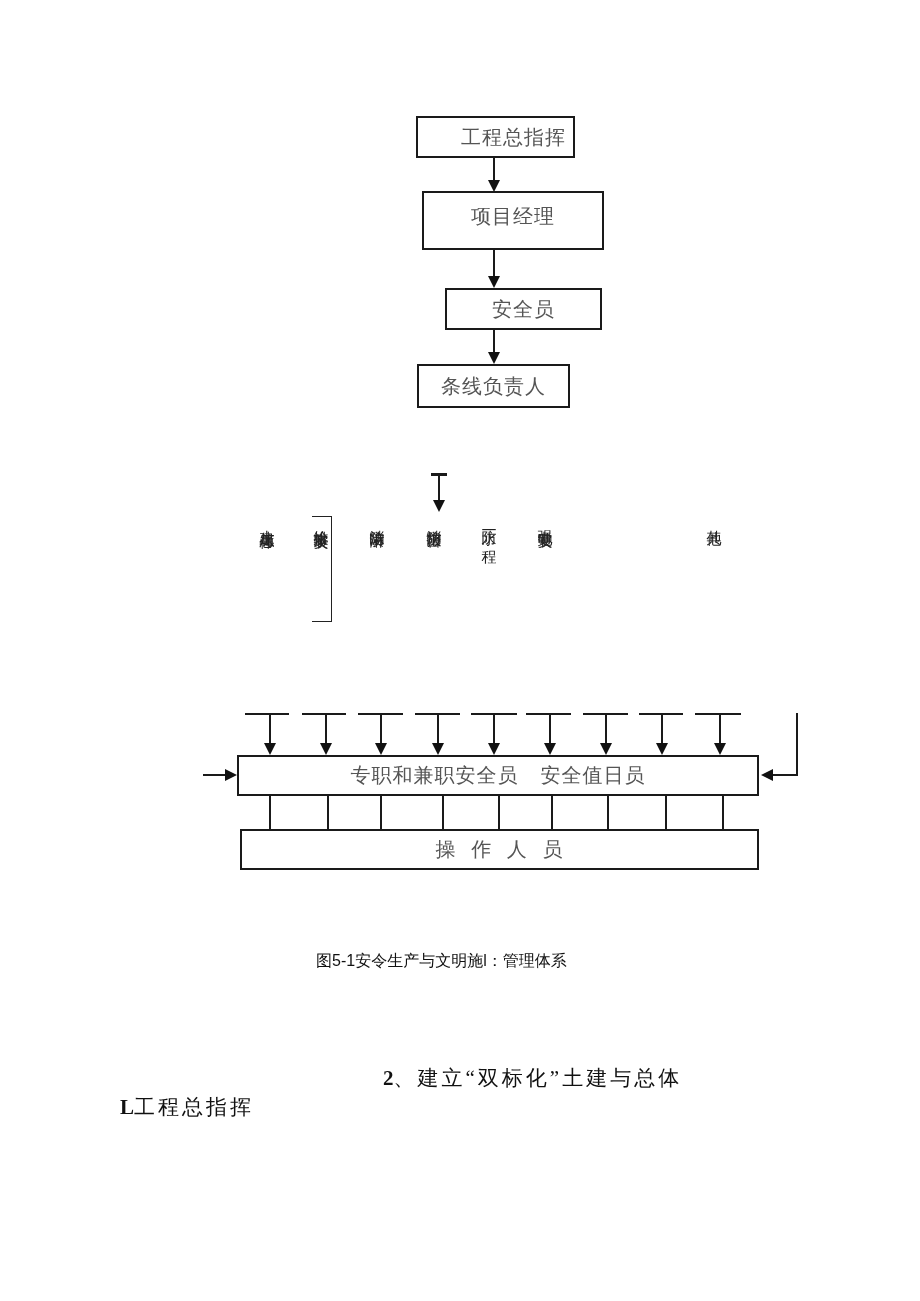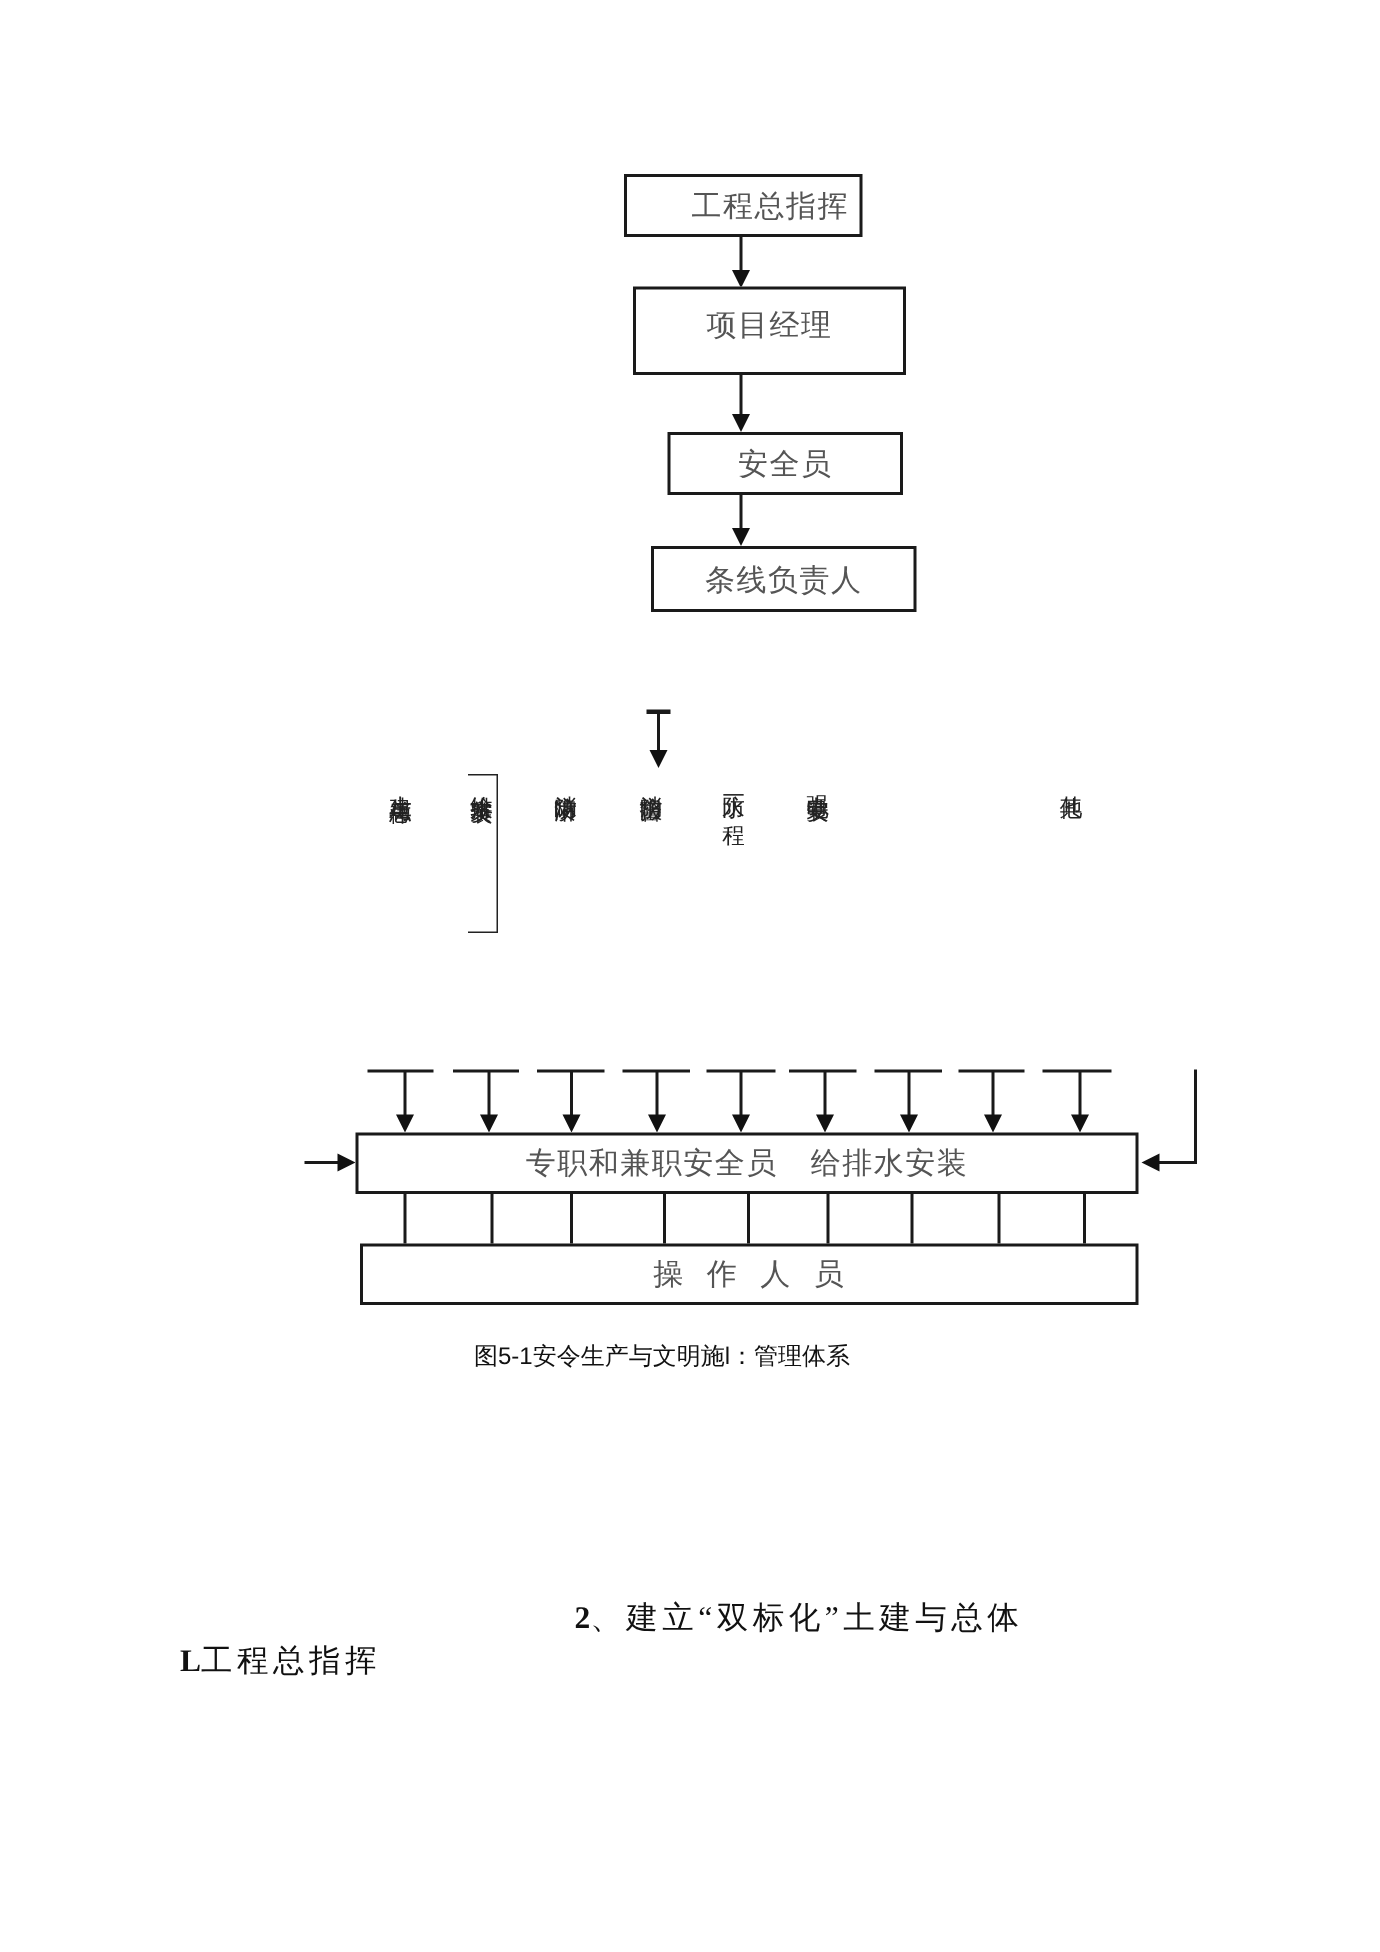--- a/index.html
+++ b/index.html
@@ -44,21 +44,21 @@
 </div>
 <div class="vline" style="left:493px; top:250px; height:26px;"></div>
 <div class="arrow-down" style="left:488px; top:276px;"></div>
 
 <div class="box" style="left:417px; top:288px; width:157px; height:42px;margin-left:28px;">
   <span>安全员</span>
 </div>
 <div class="vline" style="left:493px; top:330px; height:22px;"></div>
 <div class="arrow-down" style="left:488px; top:352px;"></div>
 
-<div class="box" style="left:434px; top:364px; width:177px; height:44px;">
+<div class="box" style="left:417px; top:364px; width:153px; height:44px;">
   <span>条线负责人</span>
 </div>
 
 <div class="hline" style="left:431px; top:473px; width:16px; height:3px;"></div>
 <div class="vline" style="left:438px; top:474px; height:28px;"></div>
 <div class="arrow-down" style="left:433px; top:500px;"></div>
 
 <div class="vtext" style="left:259px; top:518px;">土建与总体</div>
 <div class="bracket" style="left:312px; top:516px; width:20px; height:106px;"></div>
 <div class="vtext" style="left:313px; top:518px;">给排水安装</div>
@@ -98,37 +98,37 @@
 <div class="arrow-down" style="left:714px; top:743px;"></div>
 
 <div class="vline" style="left:796px; top:713px; height:62px;"></div>
 <div class="hline" style="left:772px; top:774px; width:26px;"></div>
 <div class="arrow-left" style="left:761px; top:769px;"></div>
 
 <div class="hline" style="left:203px; top:774px; width:24px;"></div>
 <div class="arrow-right" style="left:225px; top:769px;"></div>
 
 <div class="box" style="left:237px; top:755px; width:522px; height:41px; white-space:pre;">
-  <span>专职和兼职安全员   给排水安装</span>
+  <span>专职和兼职安全员   安全值日员</span>
 </div>
 
 <div class="vline" style="left:269px; top:796px; height:34px;"></div>
 <div class="vline" style="left:327px; top:796px; height:34px;"></div>
 <div class="vline" style="left:380px; top:796px; height:34px;"></div>
 <div class="vline" style="left:442px; top:796px; height:34px;"></div>
 <div class="vline" style="left:498px; top:796px; height:34px;"></div>
 <div class="vline" style="left:551px; top:796px; height:34px;"></div>
 <div class="vline" style="left:607px; top:796px; height:34px;"></div>
 <div class="vline" style="left:665px; top:796px; height:34px;"></div>
 <div class="vline" style="left:722px; top:796px; height:34px;"></div>
 
 <div class="box" style="left:240px; top:829px; width:519px; height:41px; white-space:pre;">
   <span>操  作  人  员</span>
 </div>
 
-<div class="caption" style="left:316px; top:894px;">图5-1安令生产与文明施l：管理体系</div>
+<div class="caption" style="left:316px; top:951px;">图5-1安令生产与文明施l：管理体系</div>
 
 <div class="heading" style="left:383px; top:1064px;">
   <b>2</b><span>、建立“双标化”土建与总体</span>
 </div>
 <div class="heading" style="left:120px; top:1093px;">
   <b>L</b><span>工程总指挥</span>
 </div>
 
 </body></html>

